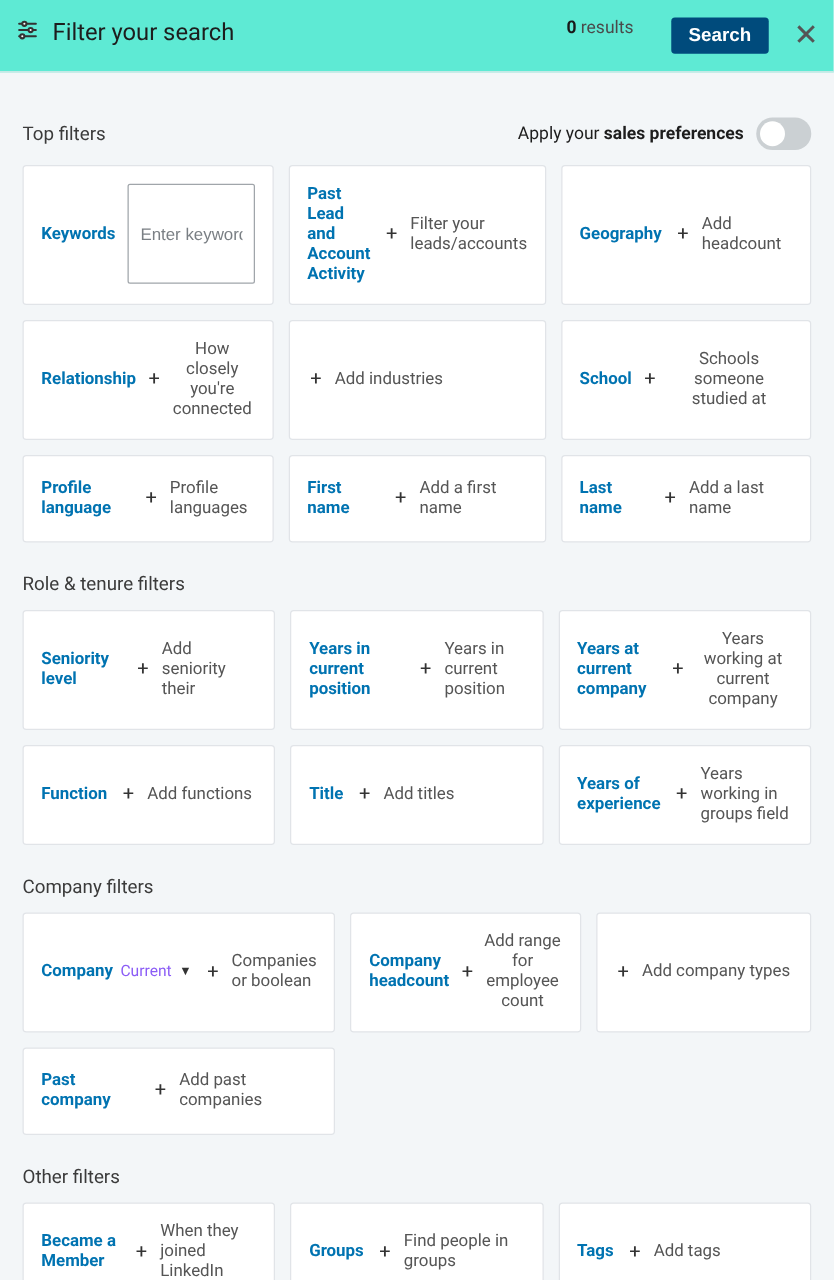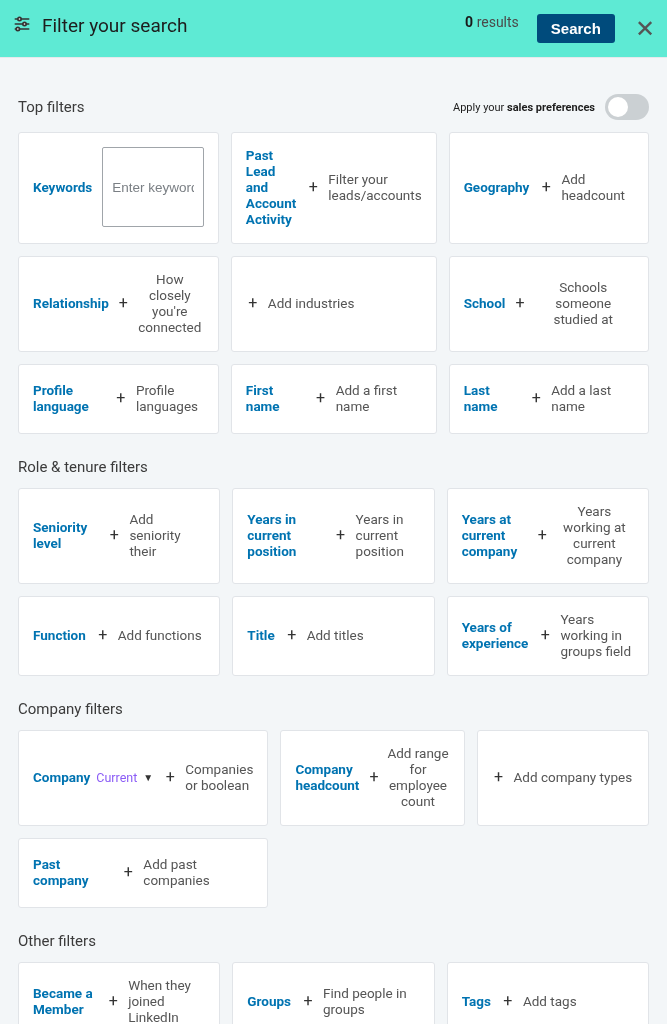--- a/index.html
+++ b/index.html
@@ -28,21 +28,21 @@
   .results-text { color: #4a4a4a; }
   .search-btn {
     background: #004b7c;
     color: #fff;
     border: none;
     border-radius: 3px;
     padding: 6px 14px;
     font-size: 15px;
     font-weight: 600;
     cursor: pointer;
-    margin-left: 8px;
+    margin-left: 20px;
   }
   .close-btn {
     background: none;
     border: none;
     font-size: 24px;
     color: #555;
     cursor: pointer;
     margin-left: 10px;
     line-height: 1;
   }
@@ -56,21 +56,21 @@
   }
   .section-title {
     font-size: 15px;
     color: #3b3b3b;
     font-weight: 400;
   }
   .pref-wrap {
     display: flex;
     align-items: center;
     gap: 10px;
-    font-size: 11px;
+    font-size: 14px;
     color: #1d1d1d;
   }
   .pref-normal { font-weight: 400; }
   .pref-bold { font-weight: 700; }
   .toggle {
     width: 44px; height: 26px;
     background: #cbd0d3;
     border-radius: 13px;
     position: relative;
     cursor: pointer;

